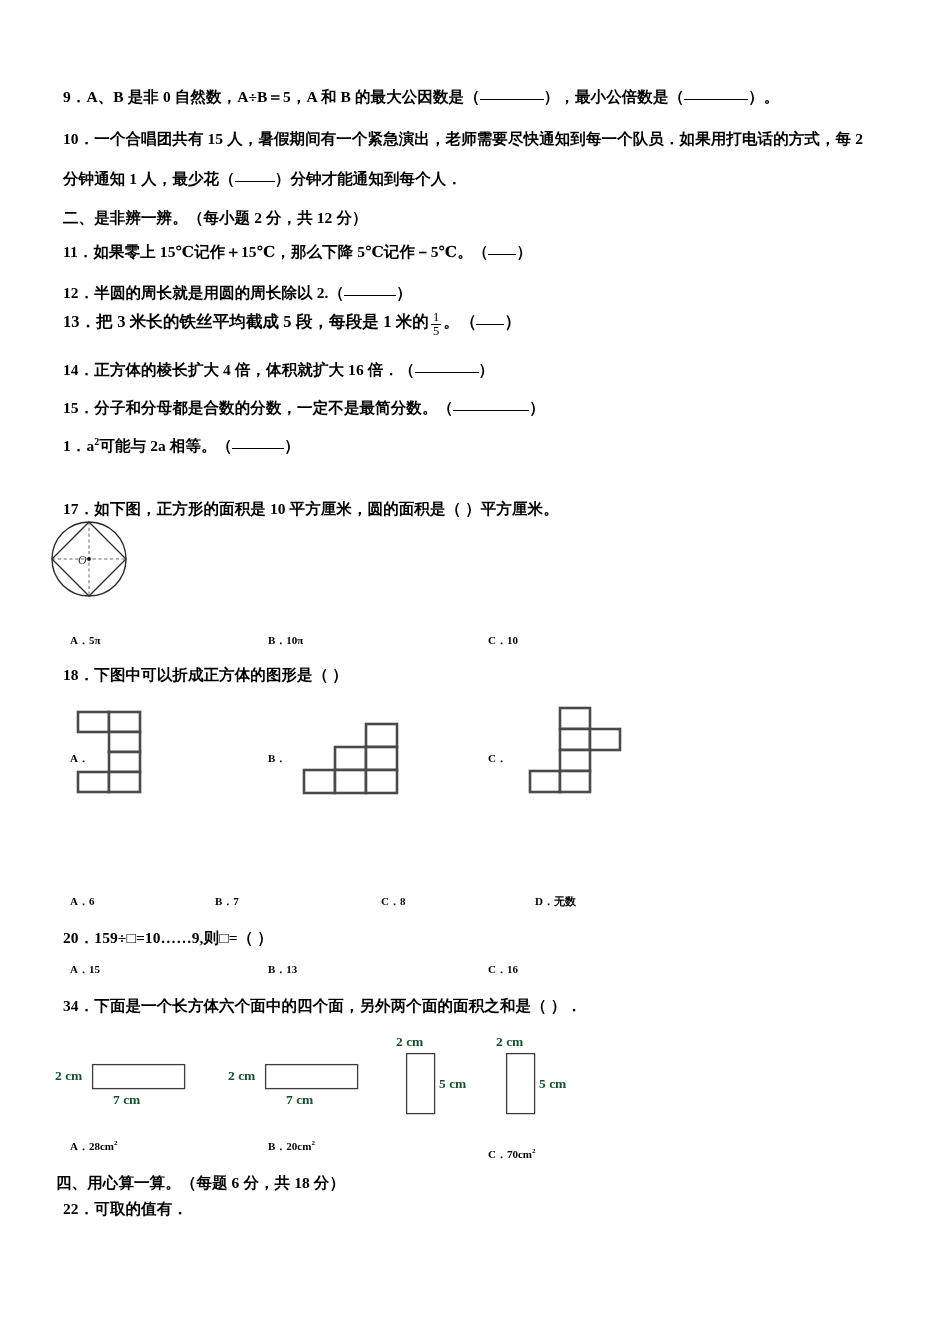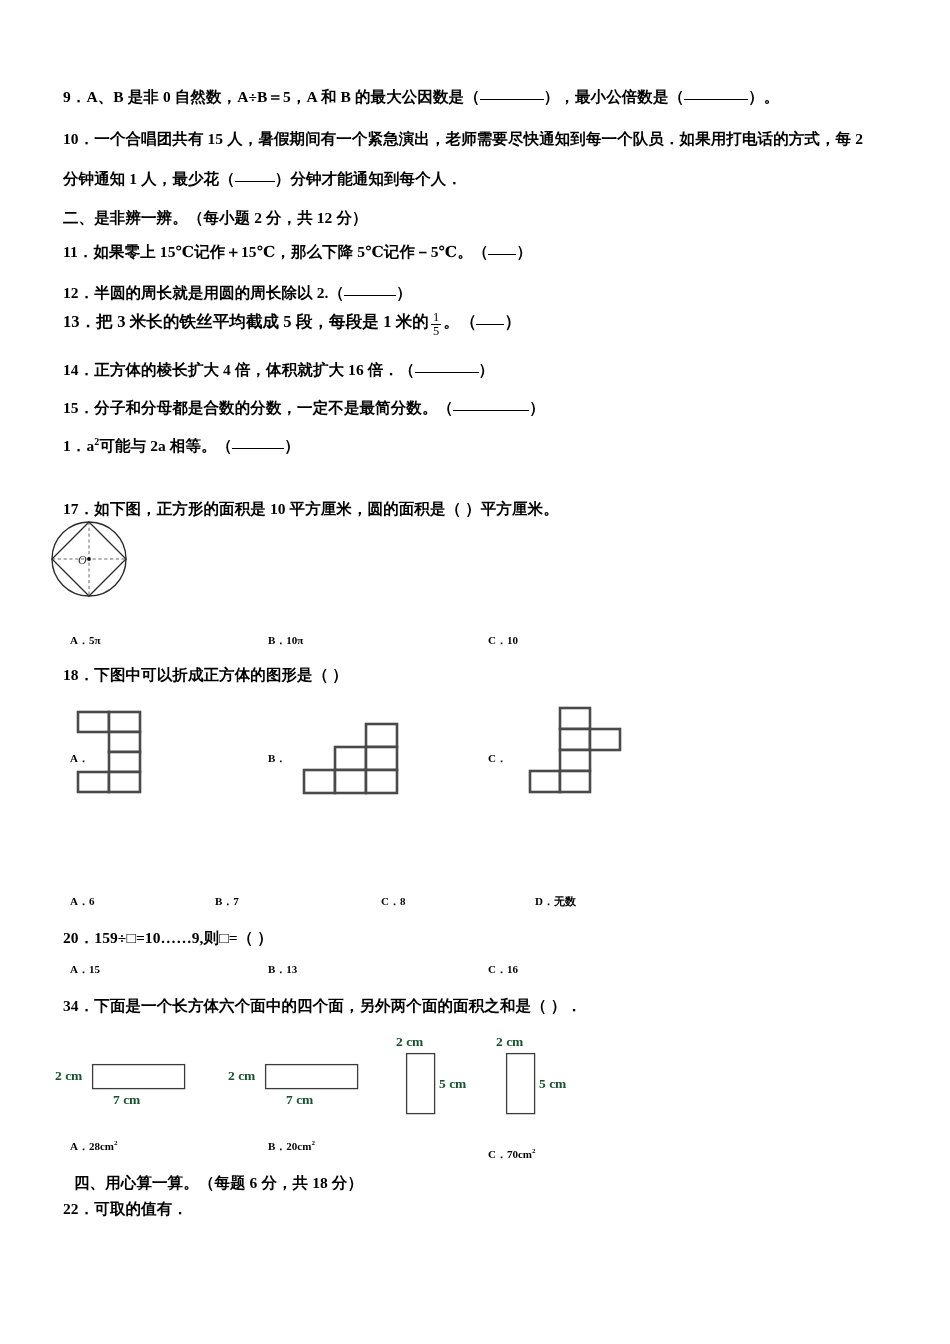--- a/index.html
+++ b/index.html
@@ -274,18 +274,18 @@
   <div class="opt" style="left:70px; top:1139px;">
     <span>A．</span><span>28cm</span><sup class="sq">2</sup>
   </div>
   <div class="opt" style="left:268px; top:1139px;">
     <span>B．</span><span>20cm</span><sup class="sq">2</sup>
   </div>
   <div class="opt" style="left:488px; top:1139px;margin-top:8px;">
     <span>C．</span><span>70cm</span><sup class="sq">2</sup>
   </div>
 
-  <div class="ln" style="left:74px; top:1174px;">四、用心算一算。（每题 6 分，共 18 分）</div>
+  <div class="ln" style="left:56px; top:1174px;">四、用心算一算。（每题 6 分，共 18 分）</div>
   <div class="ln" style="left:63px; top:1200px;">
     <span class="qnum">22．</span><span>可取的值有．</span>
   </div>
 
 </div>
 
 </body></html>

